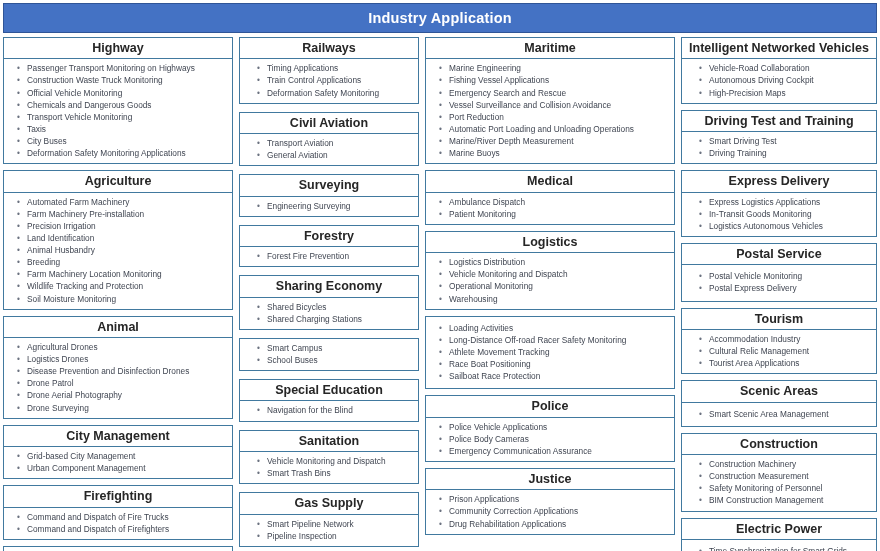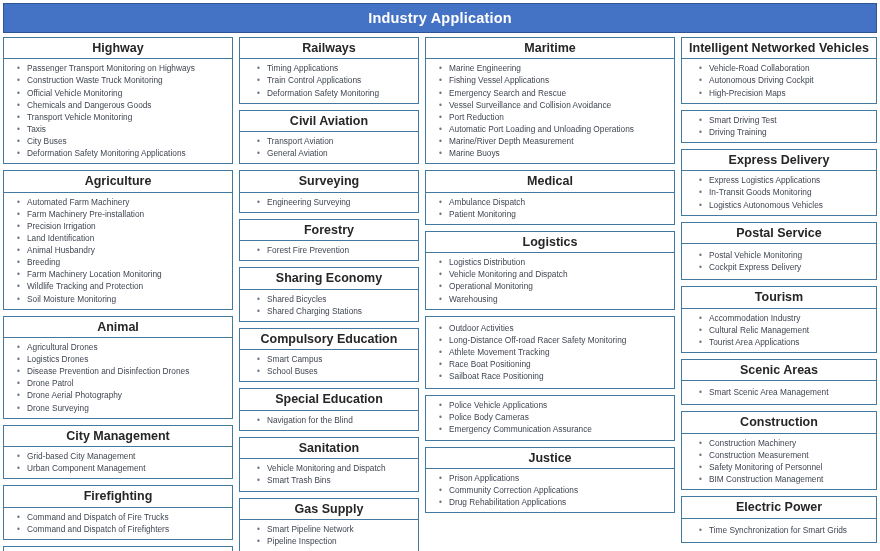--- a/index.html
+++ b/index.html
@@ -44,21 +44,21 @@
     gap: 6px;
     margin-top: 4px;
     align-items: flex-start;
   }
   .col {
     display: flex;
     flex-direction: column;
     gap: 6px;
   }
   .col-1 { width: 230px; }
-  .col-2 { width: 180px; }
+  .col-2 { width: 180px; gap: 8px; }
   .col-3 { width: 250px; }
   .col-4 { width: 196px; }
 
   
   .card {
     border: 1px solid #41799f;
     background: #ffffff;
     box-sizing: border-box;
     display: flex;
     flex-direction: column;
@@ -221,21 +221,20 @@
         <div class="card">
           <div class="card-head">Sharing Economy</div>
           <div class="card-body">
             <ul class="items indent">
               <li><span class="bullet">•</span><span>Shared Bicycles</span></li>
               <li><span class="bullet">•</span><span>Shared Charging Stations</span></li>
             </ul>
           </div>
         </div>
         <div class="card">
-          <div class="card-head">Compulsory Education</div>
           <div class="card-body">
             <ul class="items indent">
               <li><span class="bullet">•</span><span>Smart Campus</span></li>
               <li><span class="bullet">•</span><span>School Buses</span></li>
             </ul>
           </div>
         </div>
         <div class="card">
           <div class="card-head">Special Education</div>
           <div class="card-body">
@@ -295,29 +294,30 @@
               <li><span class="bullet">•</span><span>Logistics Distribution</span></li>
               <li><span class="bullet">•</span><span>Vehicle Monitoring and Dispatch</span></li>
               <li><span class="bullet">•</span><span>Operational Monitoring</span></li>
               <li><span class="bullet">•</span><span>Warehousing</span></li>
             </ul>
           </div>
         </div>
         <div class="card">
           <div class="card-body pad-md">
             <ul class="items">
-              <li><span class="bullet">•</span><span>Outdoor Activities</span></li>
+              <li><span class="bullet">•</span><span>Loading Activities</span></li>
               <li><span class="bullet">•</span><span>Long-Distance Off-road Racer Safety Monitoring</span></li>
               <li><span class="bullet">•</span><span>Athlete Movement Tracking</span></li>
               <li><span class="bullet">•</span><span>Race Boat Positioning</span></li>
-              <li><span class="bullet">•</span><span>Sailboat Race Positioning</span></li>
-            </ul>
-          </div>
-        </div>
-        <div class="card">
+              <li><span class="bullet">•</span><span>Sailboat Race Protection</span></li>
+            </ul>
+          </div>
+        </div>
+        <div class="card">
+          <div class="card-head">Police</div>
           <div class="card-body">
             <ul class="items">
               <li><span class="bullet">•</span><span>Police Vehicle Applications</span></li>
               <li><span class="bullet">•</span><span>Police Body Cameras</span></li>
               <li><span class="bullet">•</span><span>Emergency Communication Assurance</span></li>
             </ul>
           </div>
         </div>
         <div class="card">
           <div class="card-head">Justice</div>
@@ -335,20 +335,21 @@
           <div class="card-head">Intelligent Networked Vehicles</div>
           <div class="card-body">
             <ul class="items indent">
               <li><span class="bullet">•</span><span>Vehicle-Road Collaboration</span></li>
               <li><span class="bullet">•</span><span>Autonomous Driving Cockpit</span></li>
               <li><span class="bullet">•</span><span>High-Precision Maps</span></li>
             </ul>
           </div>
         </div>
         <div class="card">
+          <div class="card-head">Driving Test and Training</div>
           <div class="card-body">
             <ul class="items indent">
               <li><span class="bullet">•</span><span>Smart Driving Test</span></li>
               <li><span class="bullet">•</span><span>Driving Training</span></li>
             </ul>
           </div>
         </div>
         <div class="card">
           <div class="card-head">Express Delivery</div>
           <div class="card-body">
@@ -357,21 +358,21 @@
               <li><span class="bullet">•</span><span>In-Transit Goods Monitoring</span></li>
               <li><span class="bullet">•</span><span>Logistics Autonomous Vehicles</span></li>
             </ul>
           </div>
         </div>
         <div class="card">
           <div class="card-head">Postal Service</div>
           <div class="card-body pad-md">
             <ul class="items indent">
               <li><span class="bullet">•</span><span>Postal Vehicle Monitoring</span></li>
-              <li><span class="bullet">•</span><span>Cockpit Express Delivery</span></li>
+              <li><span class="bullet">•</span><span>Postal Express Delivery</span></li>
             </ul>
           </div>
         </div>
         <div class="card">
           <div class="card-head">Tourism</div>
           <div class="card-body">
             <ul class="items indent">
               <li><span class="bullet">•</span><span>Accommodation Industry</span></li>
               <li><span class="bullet">•</span><span>Cultural Relic Management</span></li>
               <li><span class="bullet">•</span><span>Tourist Area Applications</span></li>

